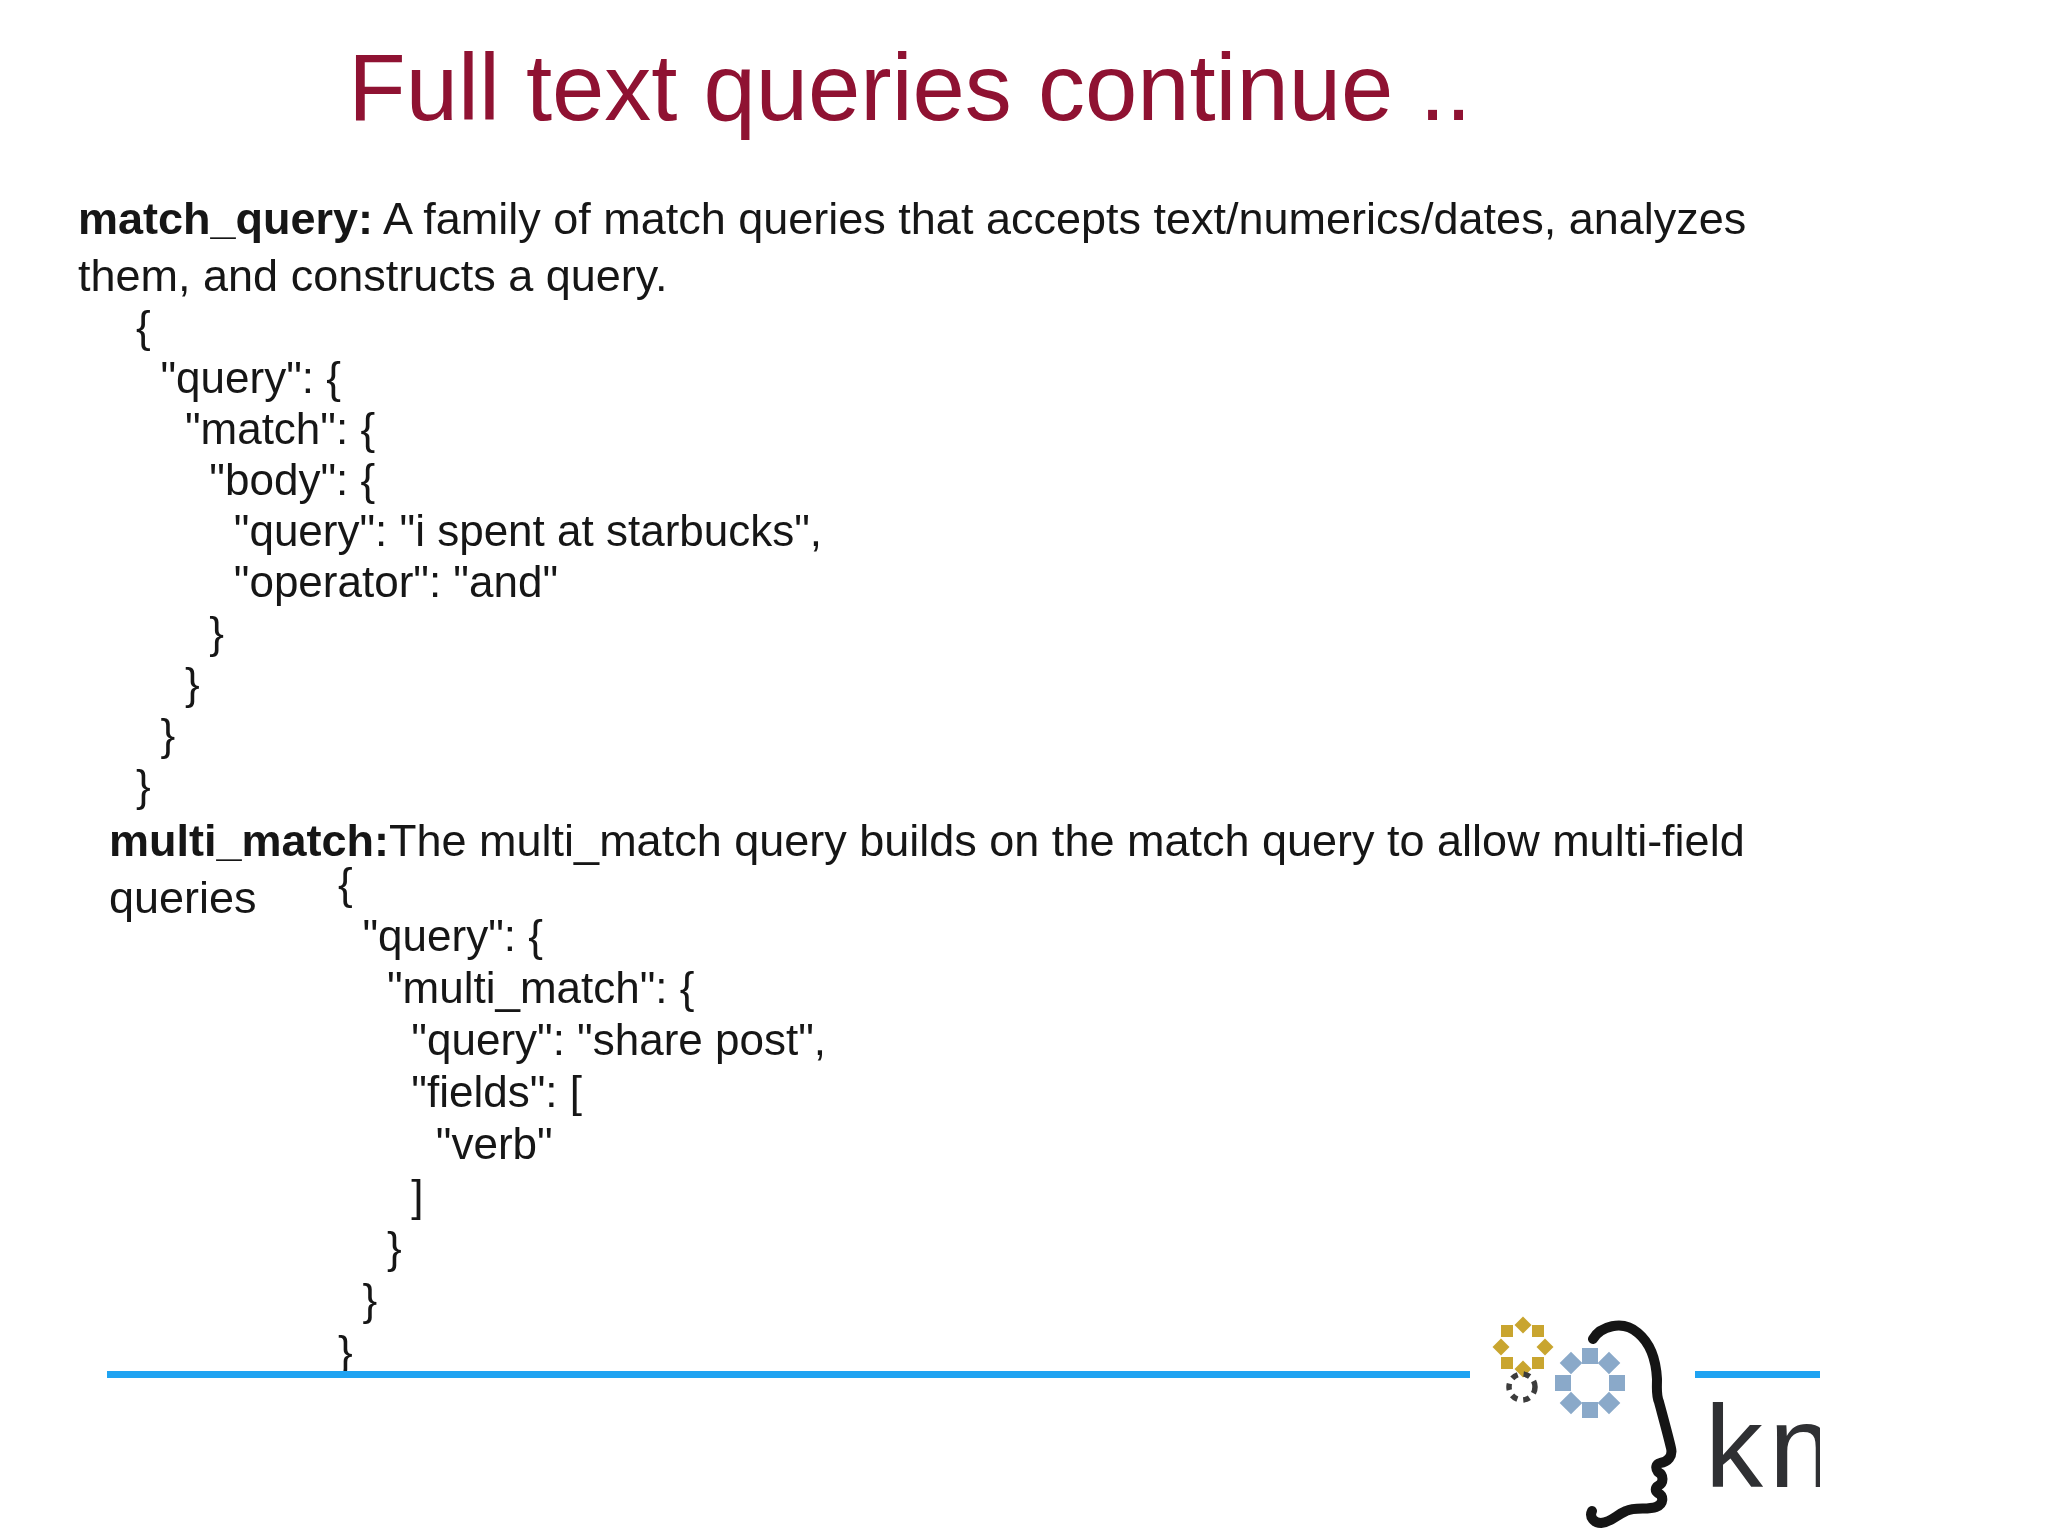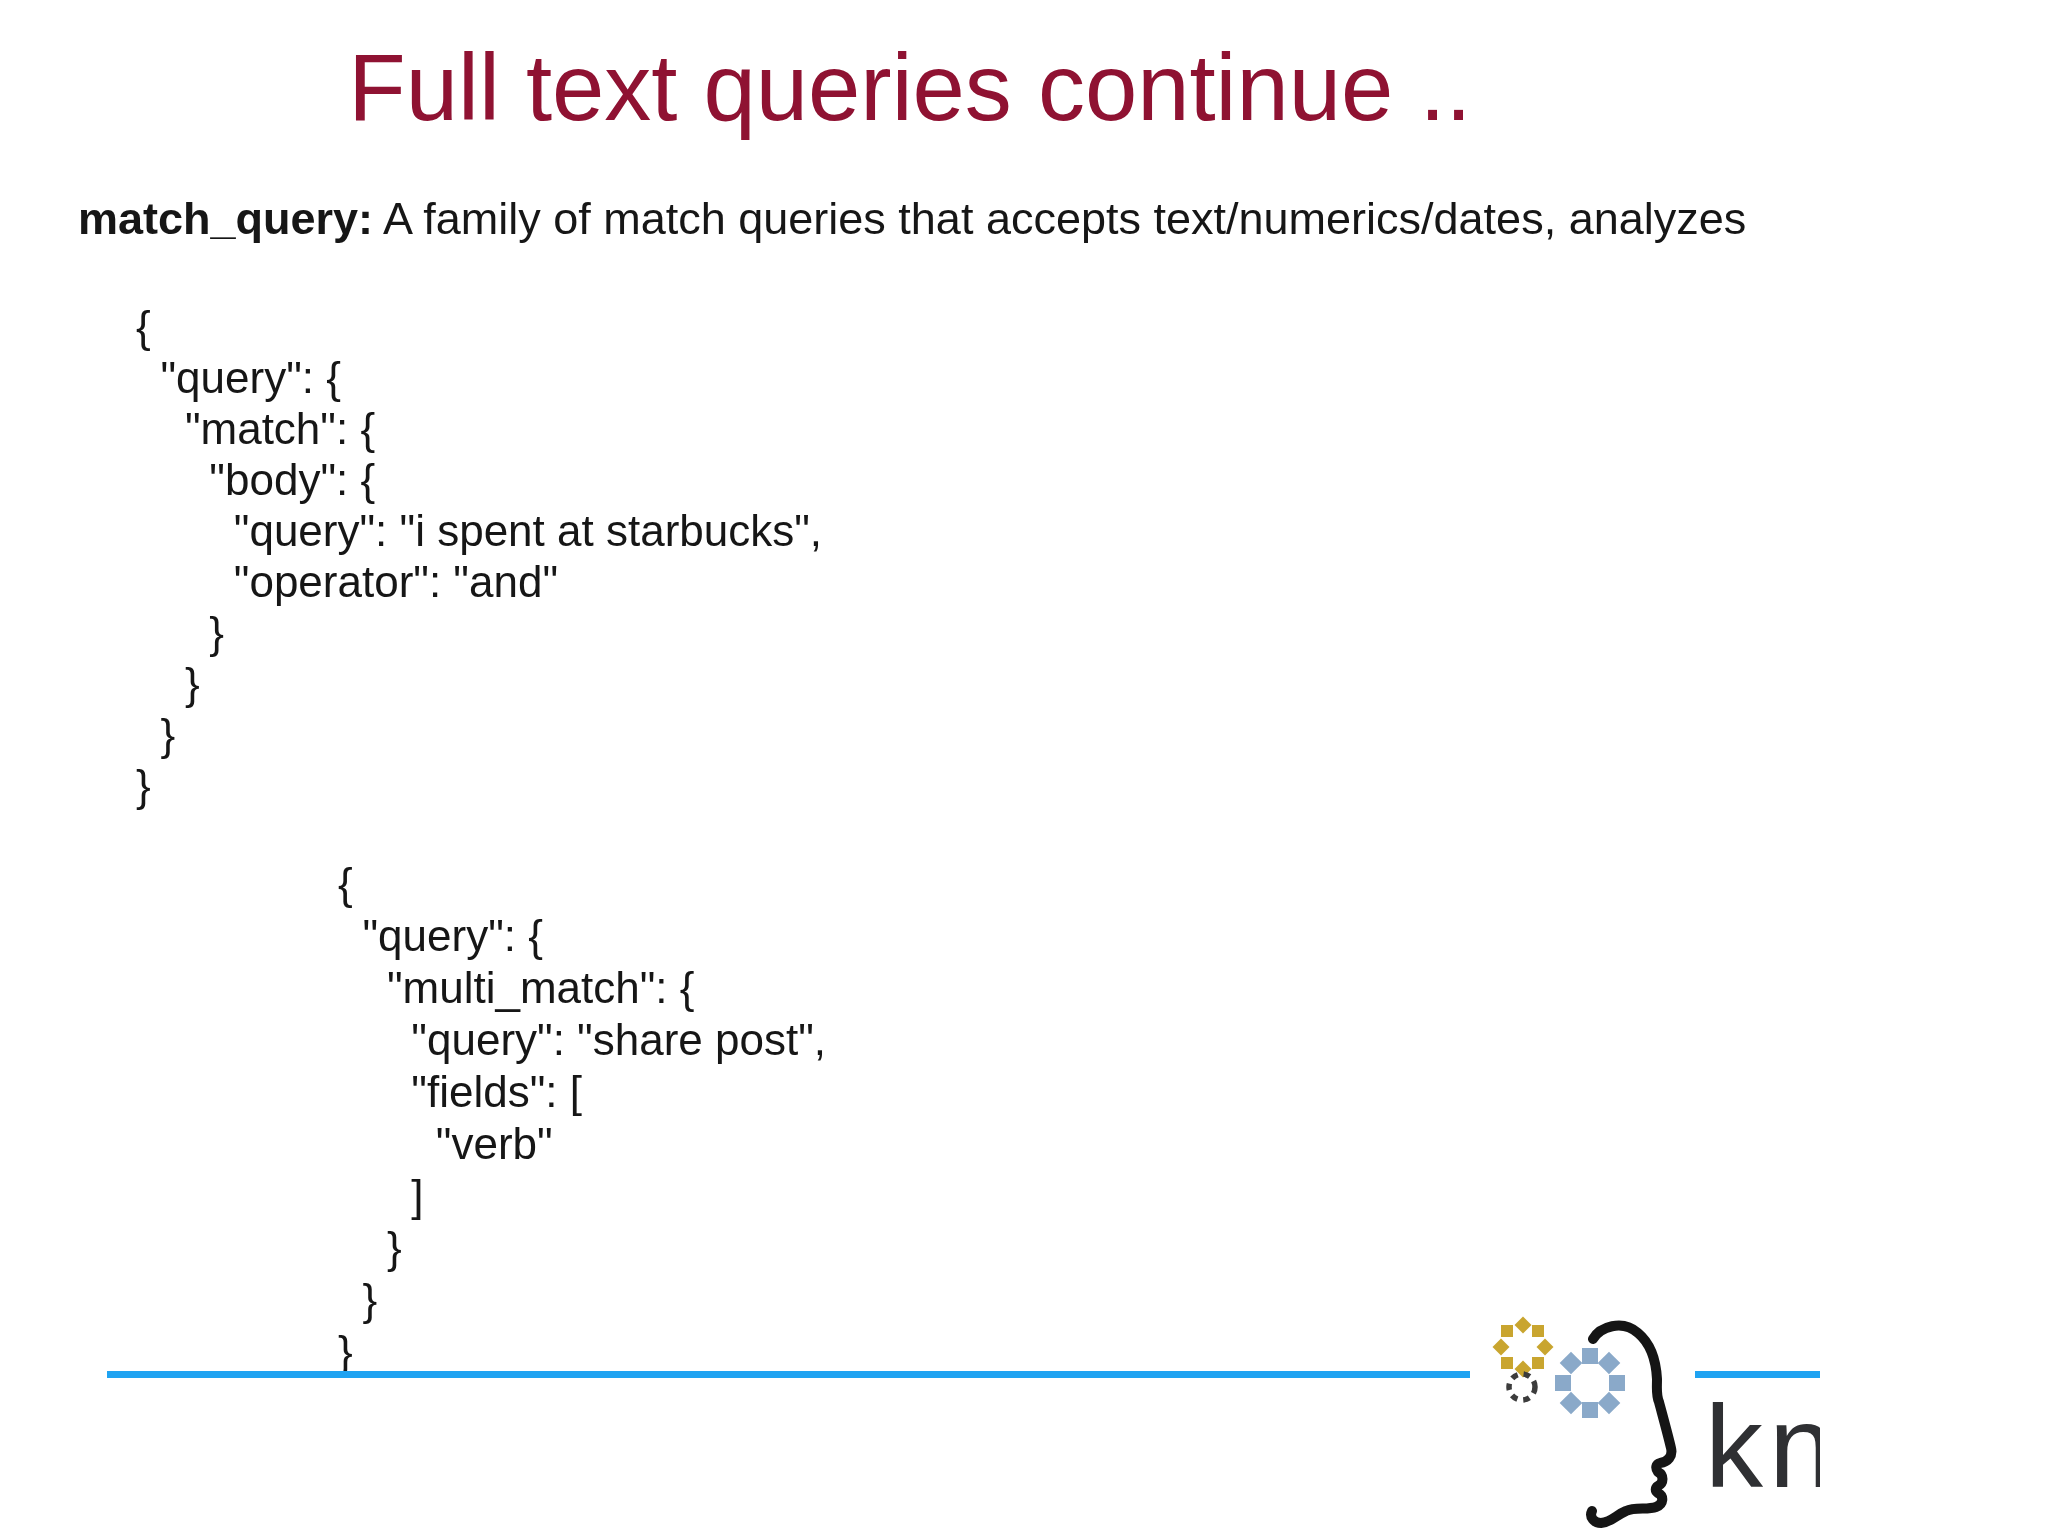--- a/index.html
+++ b/index.html
@@ -44,35 +44,36 @@
   }
   .logo-art{position:absolute;left:1480px;top:1305px;}
 </style>
 </head>
 <body>
 
 <div class="stage">
 
   <h1 class="title">Full text queries continue ..</h1>
 
-  <p class="para para-1"><b>match_query:</b><span> A family of match queries that accepts text/numerics/dates, analyzes</span><br></p>
+  <p class="para para-1"><b>match_query:</b><span> A family of match queries that accepts text/numerics/dates, analyzes</span><br><span>them, and constructs a query.</span></p>
 
   <div class="code code-1">
     <div class="cl">{</div>
     <div class="cl">  "query": {</div>
     <div class="cl">    "match": {</div>
     <div class="cl">      "body": {</div>
     <div class="cl">        "query": "i spent at starbucks",</div>
     <div class="cl">        "operator": "and"</div>
     <div class="cl">      }</div>
     <div class="cl">    }</div>
     <div class="cl">  }</div>
     <div class="cl">}</div>
   </div>
 
+  <p class="para para-2"><b>multi_match:</b><span>The multi_match query builds on the match query to allow multi-field</span><br><span>queries</span></p>
 
   <div class="code code-2">
     <div class="cl">{</div>
     <div class="cl">  "query": {</div>
     <div class="cl">    "multi_match": {</div>
     <div class="cl">      "query": "share post",</div>
     <div class="cl">      "fields": [</div>
     <div class="cl">        "verb"</div>
     <div class="cl">      ]</div>
     <div class="cl">    }</div>

